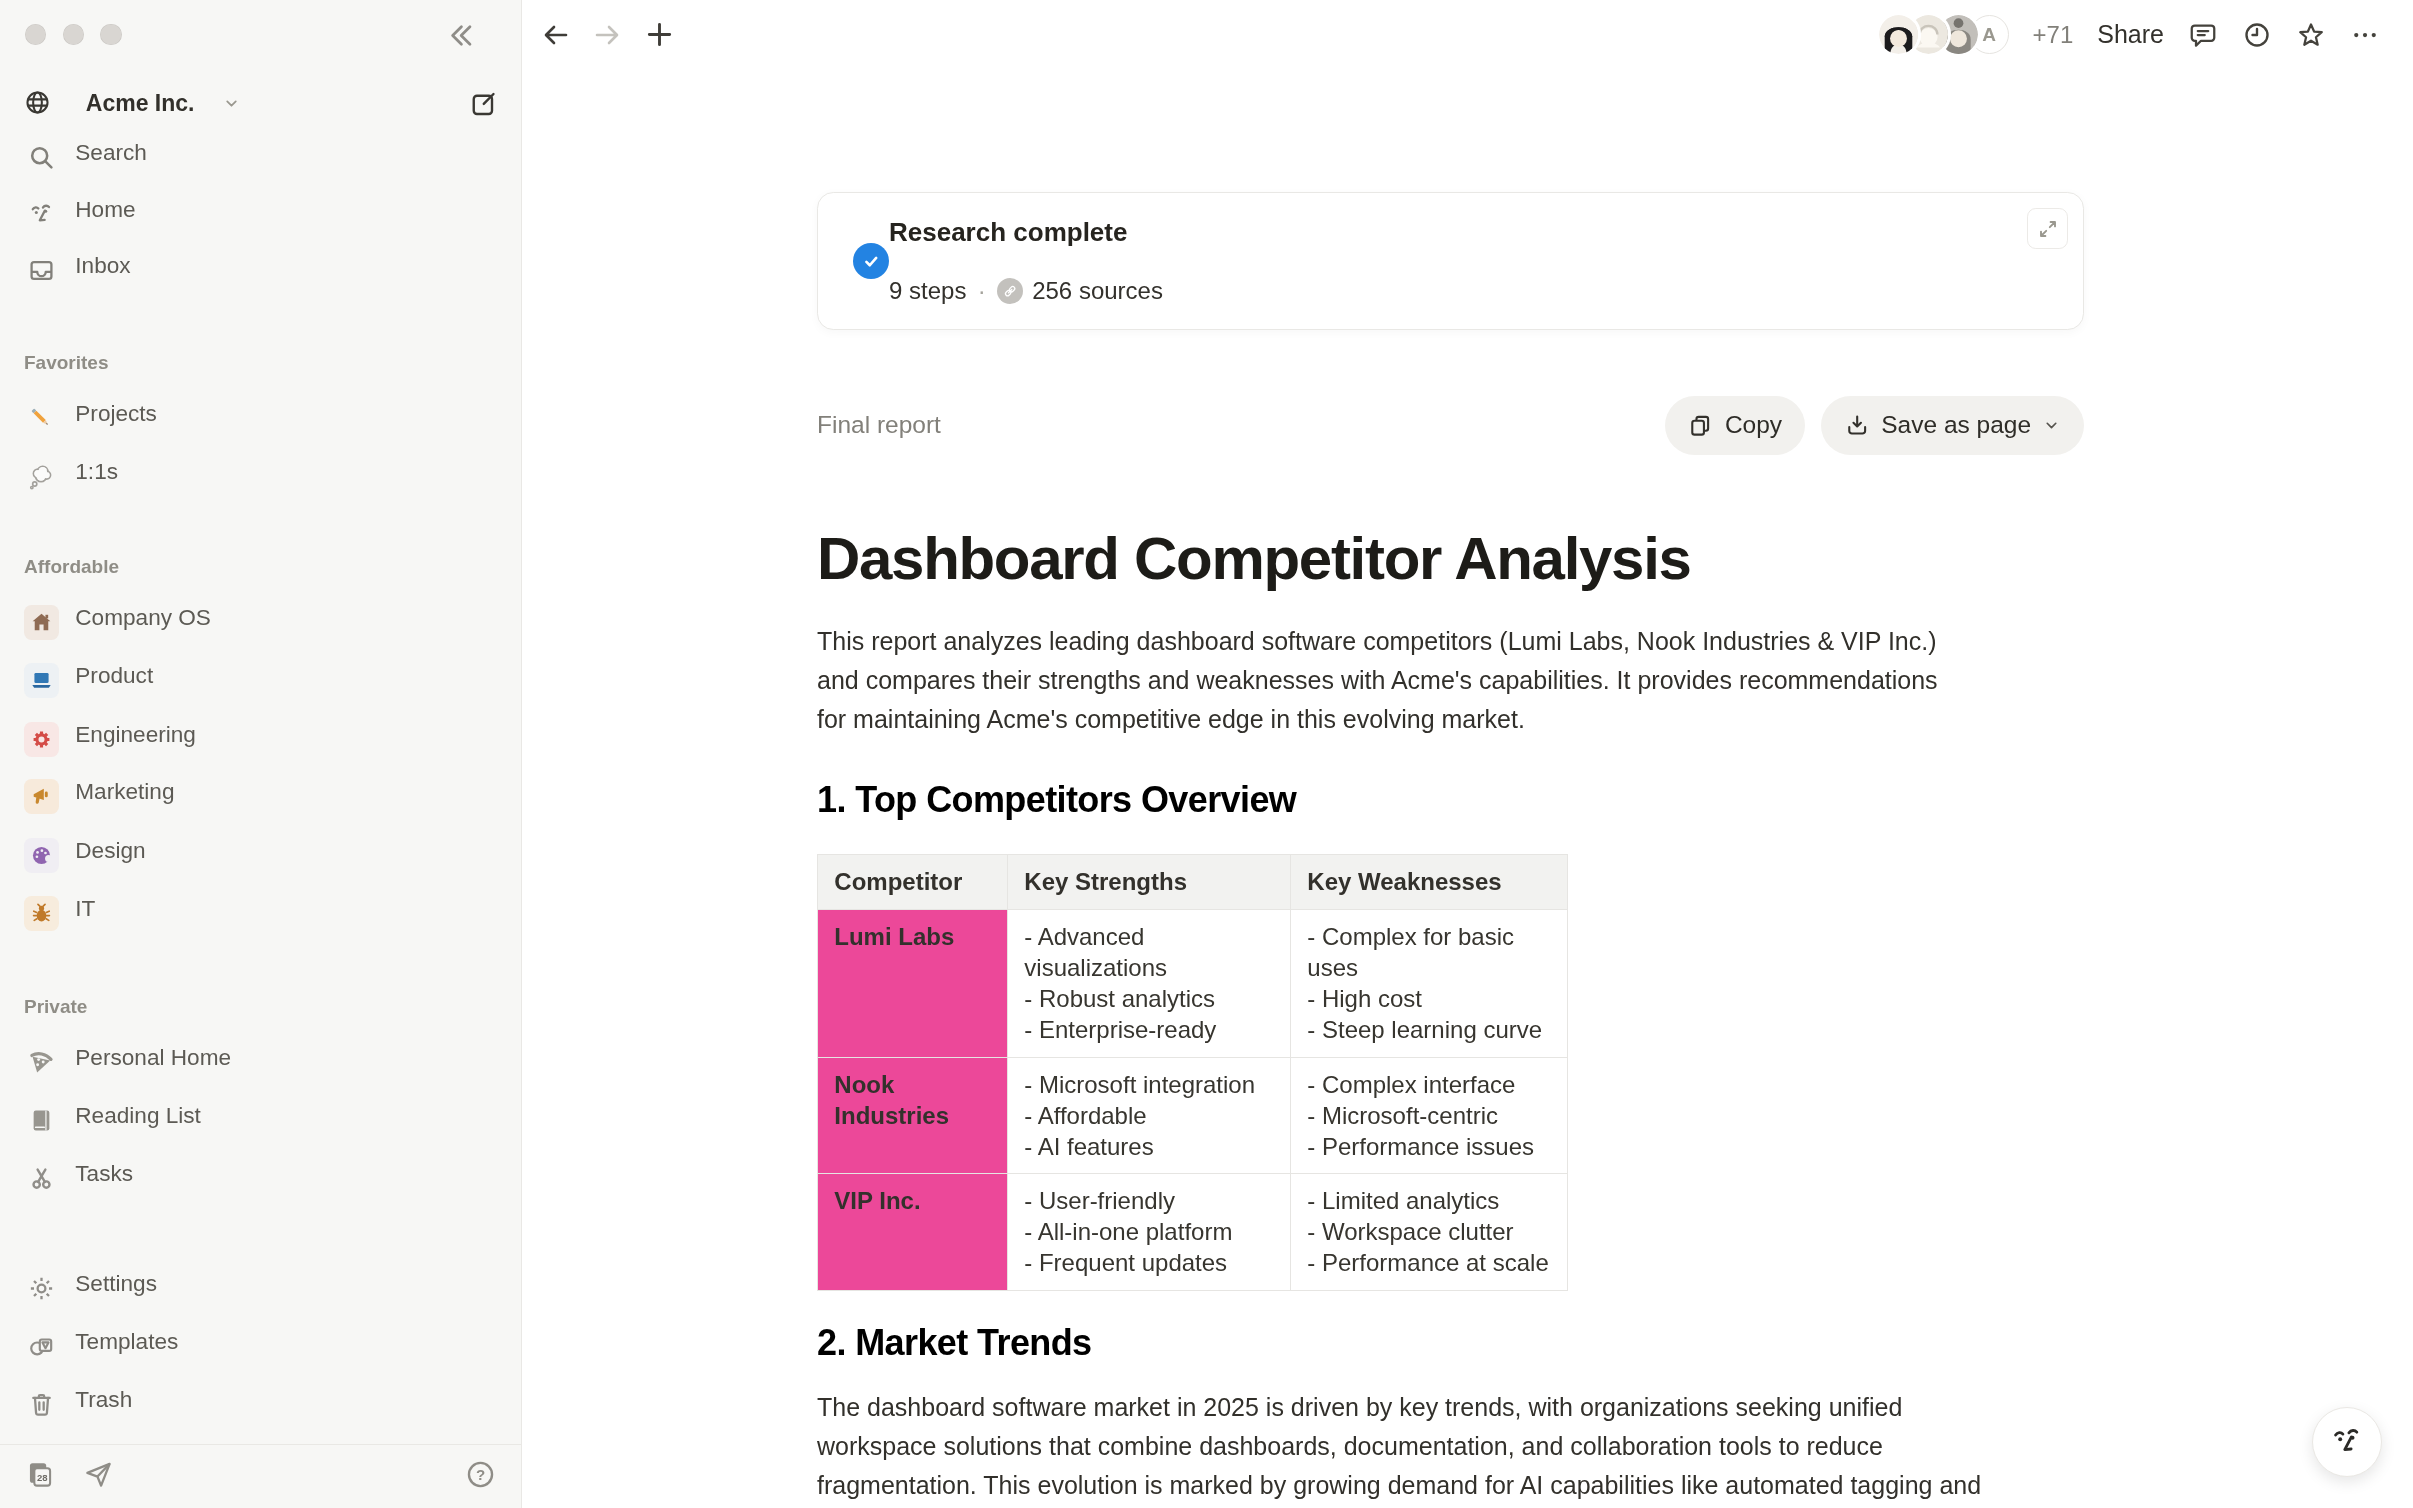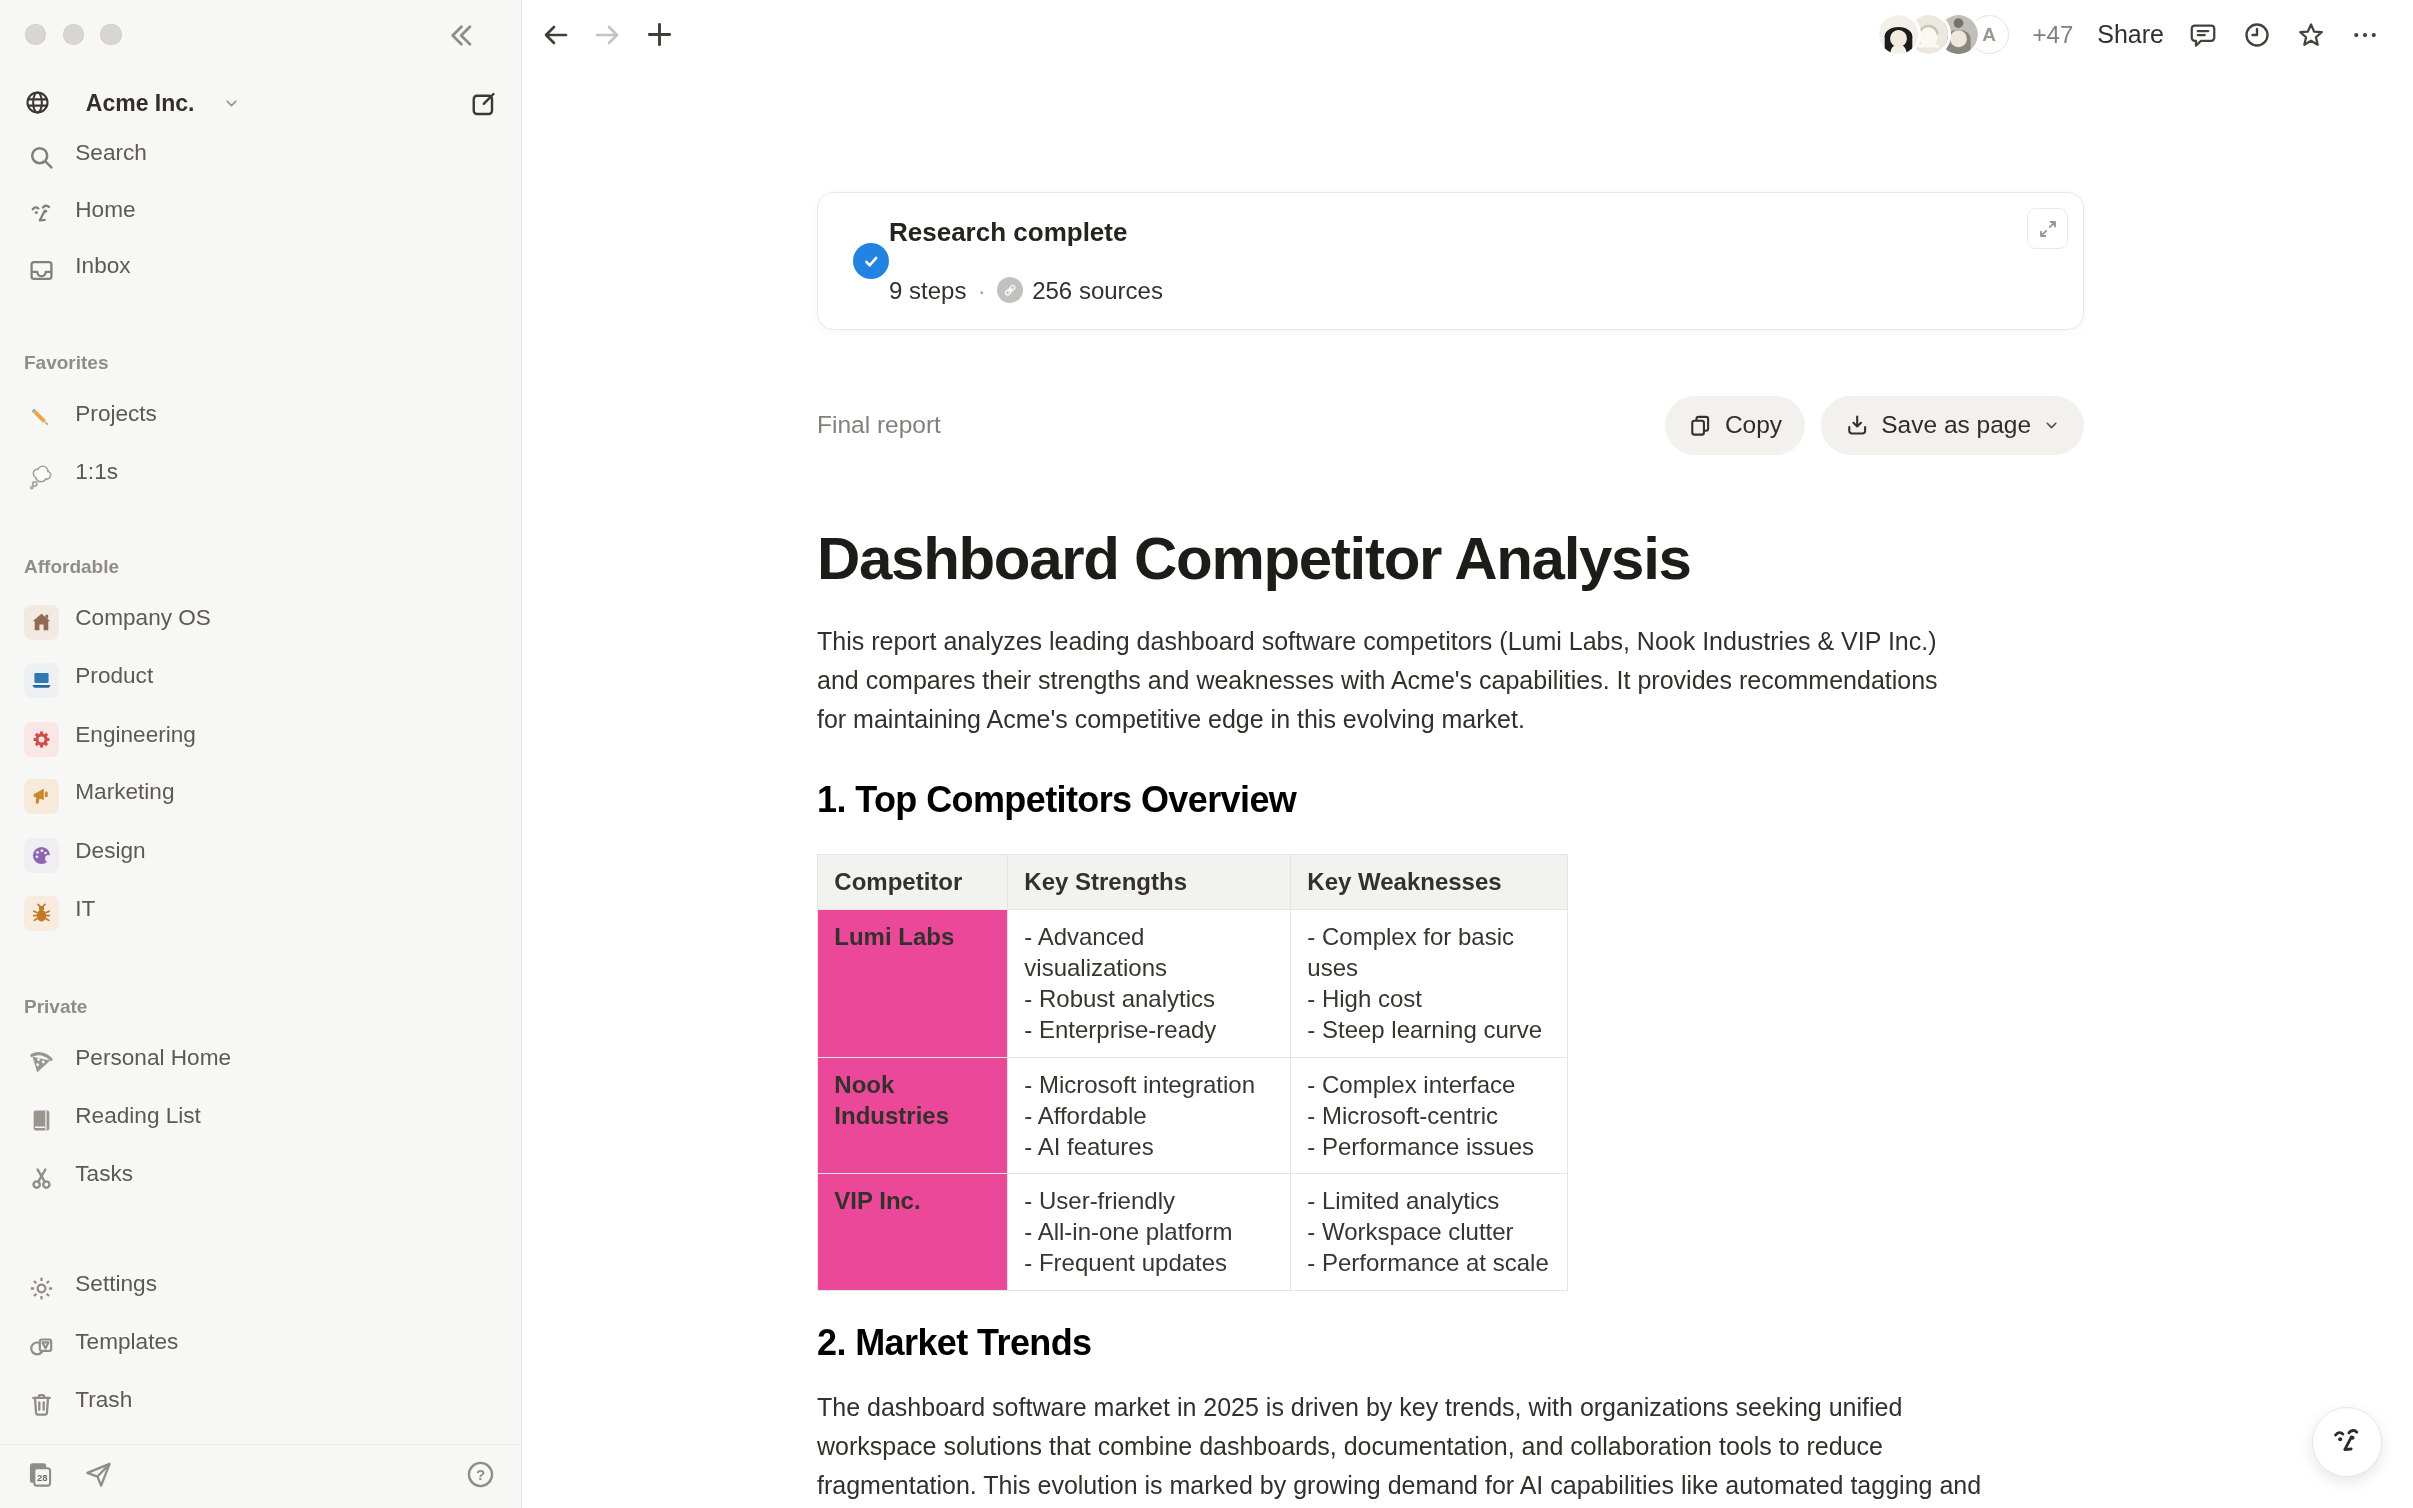--- a/index.html
+++ b/index.html
@@ -52,21 +52,21 @@
   .doc { position:absolute; left:817px; top:69px; width:1267px; }
   .research-card { margin-top:123px; height:138px; border:1.3px solid #e9e8e5; border-radius:16.3px;
     background:#fff; box-shadow:0 2.5px 10px rgba(0,0,0,.03); position:relative;
     display:flex; align-items:center; padding-left:35px; }
   .check-circle { width:36px; height:36px; border-radius:50%; background:#2383e2;
     display:flex; align-items:center; justify-content:center; flex:0 0 36px; }
   .rc-text { display:flex; flex-direction:column; gap:29px; }
   .rc-title { font-size:26px; font-weight:700; color:#26241f; }
   .rc-meta { display:flex; align-items:center; font-size:24px; color:#33312c; gap:11.3px; }
   .rc-dot { color:#a5a39c; }
-  .src-chip { display:flex; align-items:flex-start; gap:8.8px; }
+  .src-chip { display:flex; align-items:center; gap:8.8px; }
   .src-ic { width:26.4px; height:26.4px; border-radius:50%; background:#c3c1bd;
     display:flex; align-items:center; justify-content:center; }
   .expand-btn { position:absolute; top:15px; right:15px; width:41px; height:41px;
     border:1.3px solid #eceae7; border-radius:8.8px; background:#fff;
     display:flex; align-items:center; justify-content:center; cursor:pointer; }
 
   .report-header { margin-top:65px; height:60px; display:flex; align-items:center;gap:32px; }
   .final-report { font-size:24.5px; color:#82807a; }
   .rh-btns { margin-left:auto; display:flex; gap:16.3px; }
   .pill { height:59px; border-radius:29.5px; background:#f2f1ee; display:flex; align-items:center;
@@ -404,21 +404,21 @@
             <circle cx="12" cy="12" r="12" fill="#c2bfba"></circle>
             <circle cx="12" cy="5" r="3" fill="#76736e"></circle>
             <path d="M4.5 15C4.5 7.2 19.5 7.2 19.5 15V24H4.5Z" fill="#8a8781"></path>
             <circle cx="12" cy="14.6" r="5.2" fill="#efe7dc"></circle>
           </svg>
       </span>
       <span class="av av-initial">
           <span>A</span>
         </span>
     </div>
-    <span class="overflow-count">+47</span>
+    <span class="overflow-count">+71</span>
     <span class="share-label">Share</span>
     <span class="icon-btn">
       <svg width="30" height="30" viewBox="0 0 24 24" fill="none" stroke="#44423c" stroke-width="1.8" stroke-linejoin="round" stroke-linecap="round">
           <path d="M5.4 4.4h13.2a2.4 2.4 0 0 1 2.4 2.4v7.4a2.4 2.4 0 0 1-2.4 2.4H10.4l-4 3.9v-3.9h-1a2.4 2.4 0 0 1-2.4-2.4V6.8a2.4 2.4 0 0 1 2.4-2.4Z"></path>
           <path d="M7.8 8.8h8.4M7.8 12h5.6"></path>
         </svg>
     </span>
     <span class="icon-btn">
       <svg width="30" height="30" viewBox="0 0 24 24" fill="none" stroke="#44423c" stroke-width="1.9" stroke-linecap="round">
           <circle cx="12" cy="12" r="8.4"></circle>

